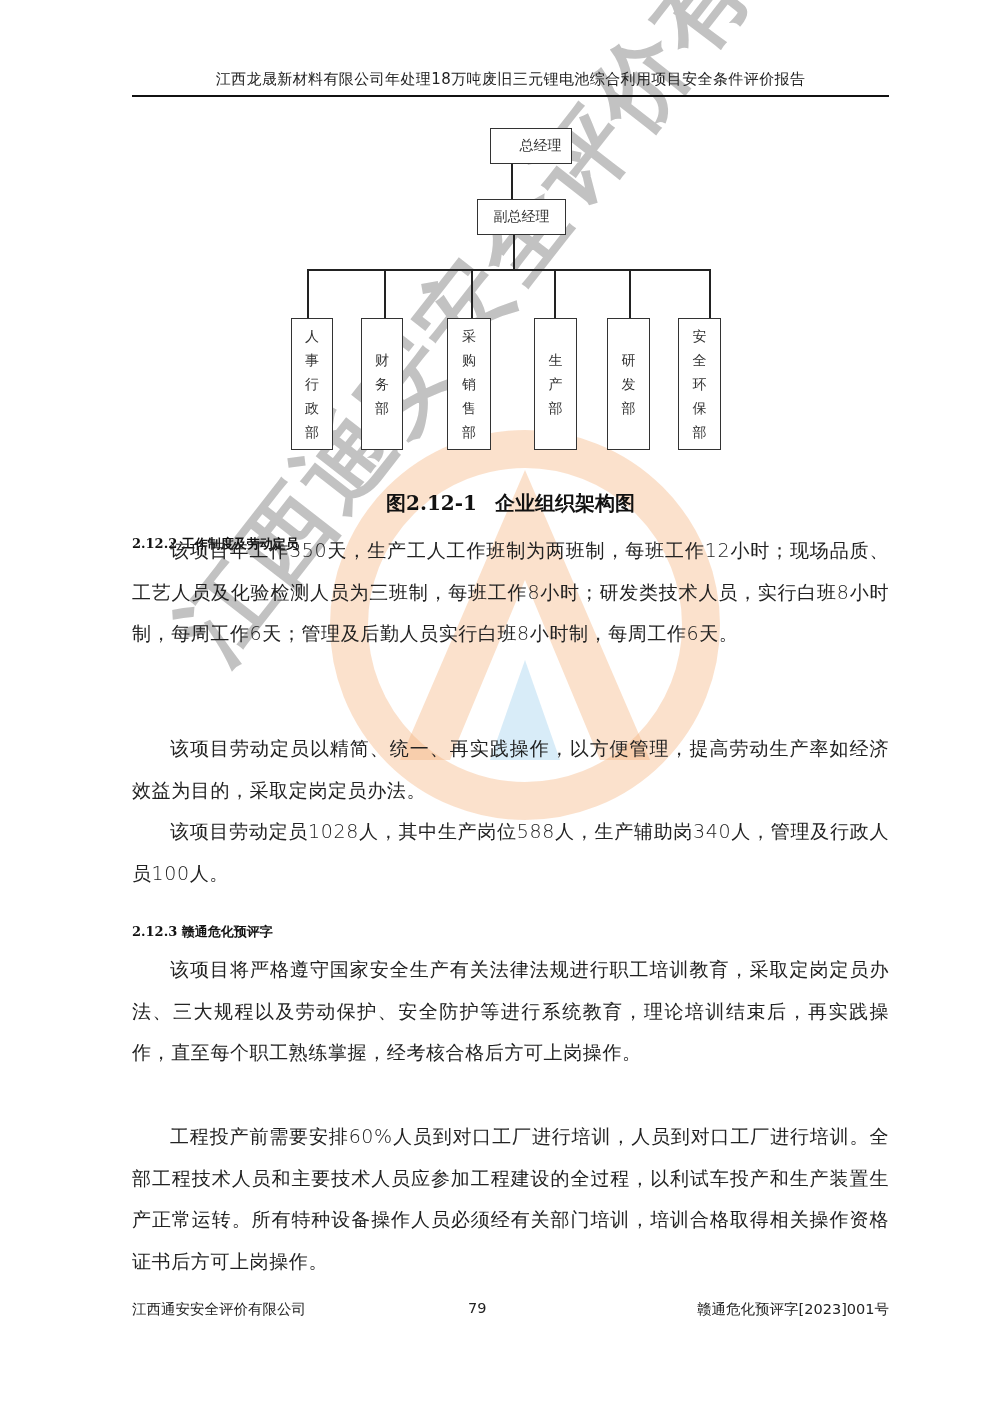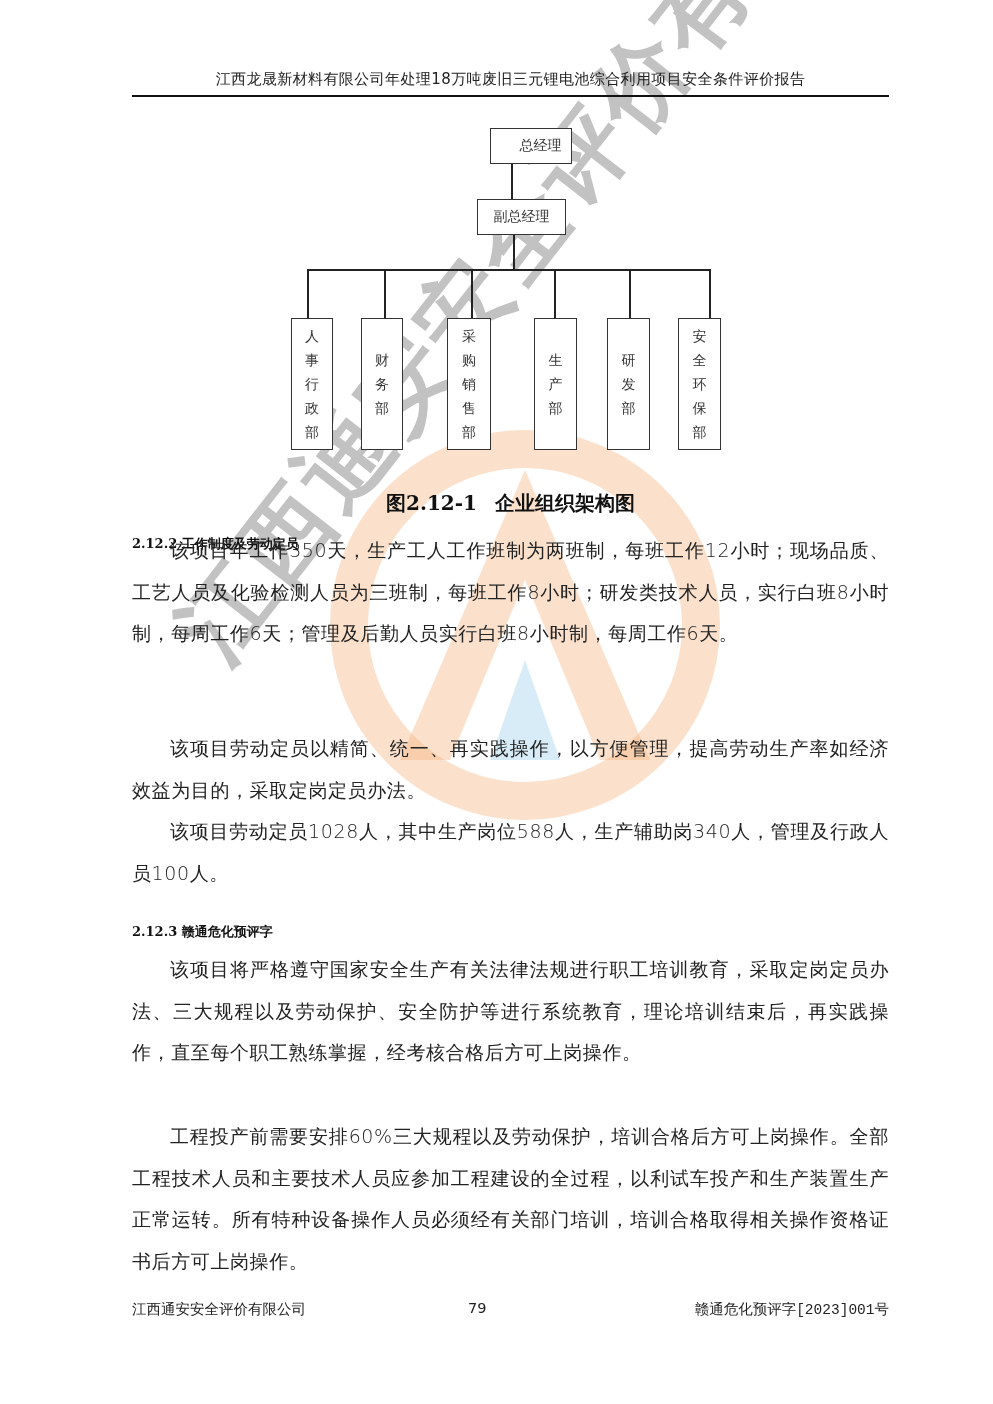--- a/index.html
+++ b/index.html
@@ -28,21 +28,21 @@
 
     .para { position: absolute; left: 132px; width: 757px; font-size: 19px; line-height: 41.5px;
       color: #222; text-align: justify; text-indent: 2em; letter-spacing: 0.6px;
       font-family: "DejaVu Sans", "Liberation Sans", sans-serif; font-weight: 300; }
 
     
     .footer { position: absolute; top: 1300px; font-family: "DejaVu Sans", "Liberation Sans", sans-serif;
       font-size: 14.5px; color: #222; }
     .footer-left { left: 132px; }
     .footer-center { left: 468px; }
-    .footer-right { right: 104px; font-family: Liberation Mono, monospace; }
+    .footer-right { right: 104px; }
 
     
     .wm { position: absolute; pointer-events: none; z-index: 0; }
     .wm-circle { left: 330px; top: 430px; width: 390px; height: 390px; border-radius: 50%;
       border: 38px solid rgba(245, 175, 120, 0.38); box-sizing: border-box; }
     .wm-a { left: 330px; top: 430px; width: 390px; height: 390px; }
     .wm-red { left: 375px; top: 905px; font-family: "DejaVu Sans", "Liberation Sans", sans-serif;
       font-size: 74px; letter-spacing: 6px; color: rgba(235, 90, 110, 0.28); font-weight: normal; }
     .wm-diag { left: 150px; top: 610px; transform: rotate(-52deg); transform-origin: left top;
       font-family: "DejaVu Sans", "Liberation Sans", sans-serif; font-size: 92px; letter-spacing: 4px;
@@ -125,19 +125,19 @@
       <span class="num">图2.12-1</span><span>企业组织架构图</span>
     </div>
 
     <div class="section-heading" style="top:535px;">2.12.2 工作制度及劳动定员</div>
     <p class="para" style="top:530px; margin:0;">该项目年工作350天，生产工人工作班制为两班制，每班工作12小时；现场品质、工艺人员及化验检测人员为三班制，每班工作8小时；研发类技术人员，实行白班8小时制，每周工作6天；管理及后勤人员实行白班8小时制，每周工作6天。</p>
     <p class="para" style="top:728px; margin:0;">该项目劳动定员以精简、统一、再实践操作，以方便管理，提高劳动生产率如经济效益为目的，采取定岗定员办法。</p>
     <p class="para" style="top:811px; margin:0;">该项目劳动定员1028人，其中生产岗位588人，生产辅助岗340人，管理及行政人员100人。</p>
 
     <div class="section-heading" style="top:923px;">2.12.3 赣通危化预评字</div>
     <p class="para" style="top:949px; margin:0;">该项目将严格遵守国家安全生产有关法律法规进行职工培训教育，采取定岗定员办法、三大规程以及劳动保护、安全防护等进行系统教育，理论培训结束后，再实践操作，直至每个职工熟练掌握，经考核合格后方可上岗操作。</p>
-    <p class="para" style="top:1116px; margin:0;">工程投产前需要安排60%三大规程以及劳动保护，培训合格后方可上岗操作。全部工程技术人员和主要技术人员应参加工程建设的全过程，以利试车投产和生产装置生产正常运转。所有特种设备操作人员必须经有关部门培训，培训合格取得相关操作资格证书后方可上岗操作。</p>
+    <p class="para" style="top:1116px; margin:0;">工程投产前需要安排60%人员到对口工厂进行培训，人员到对口工厂进行培训。全部工程技术人员和主要技术人员应参加工程建设的全过程，以利试车投产和生产装置生产正常运转。所有特种设备操作人员必须经有关部门培训，培训合格取得相关操作资格证书后方可上岗操作。</p>
 
     <div class="footer footer-left">江西通安安全评价有限公司</div>
     <div class="footer footer-center">79</div>
     <div class="footer footer-right">赣通危化预评字[2023]001号</div>
   </div>
 </div>
 
 </body></html>

